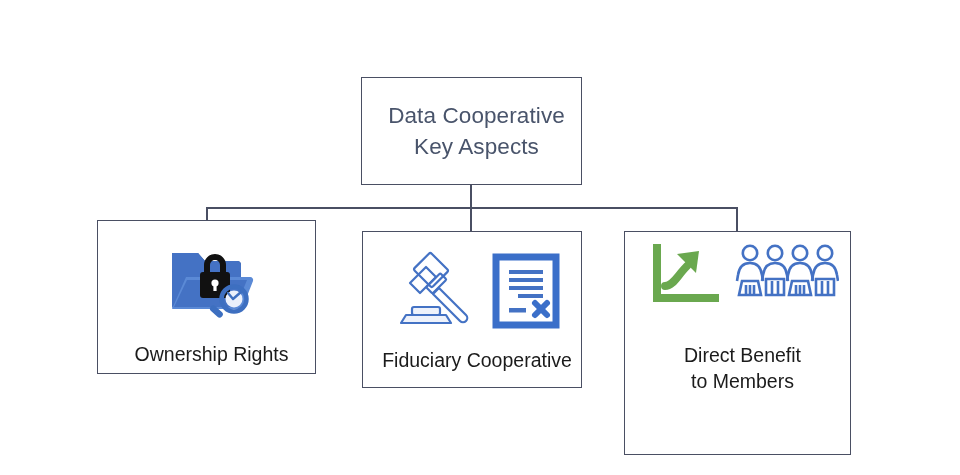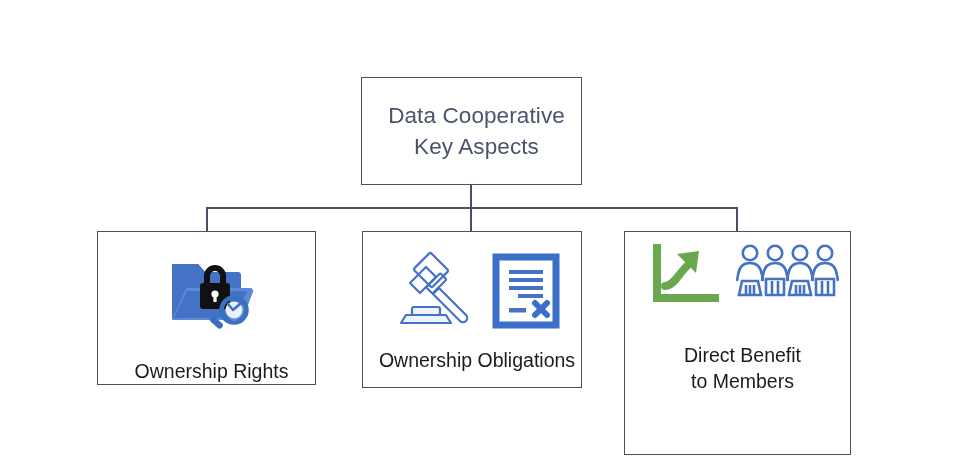--- a/index.html
+++ b/index.html
@@ -48,21 +48,21 @@
     font-size: 22.5px;
     line-height: 31px;
     text-align: center;
     letter-spacing: .1px;
     white-space: pre-line;
   }
 
   .node-child {
     align-items: center;
   }
-  .node-a { left: 97px;  top: 231px; width: 219px; height: 154px; gap: 6px; }
+  .node-a { left: 97px;  top: 220px; width: 219px; height: 154px; }
   .node-b { left: 362px; top: 231px; width: 220px; height: 157px; }
   .node-c { left: 624px; top: 231px; width: 227px; height: 224px; }
 
   .child-icons {
     flex: 0 0 auto;
     display: flex;
     align-items: center;
     justify-content: center;
     gap: 6px;
   }
@@ -164,21 +164,21 @@
             <rect x="28" y="42" width="25" height="4"></rect>
             <rect x="19" y="56" width="17" height="4.5"></rect>
           </g>
           <g stroke="#3b6fc9" stroke-width="6" stroke-linecap="round">
             <line x1="45" y1="51" x2="57" y2="63"></line>
             <line x1="57" y1="51" x2="45" y2="63"></line>
           </g>
         </svg>
       </span>
     </div>
-    <div class="child-label">Ownership Obligations</div>
+    <div class="child-label">Fiduciary Cooperative</div>
   </div>
 
   <div class="node node-child node-c">
     <div class="child-icons">
       <span>
         <svg width="74" height="66" viewBox="0 0 74 66">
           <g fill="none" stroke="#6aa84f" stroke-width="8" stroke-linecap="square">
             <path d="M10 6 V56 H68"></path>
           </g>
           <path d="M18 44 C26 44 30 34 40 24" fill="none" stroke="#6aa84f" stroke-width="8" stroke-linecap="round"></path>

